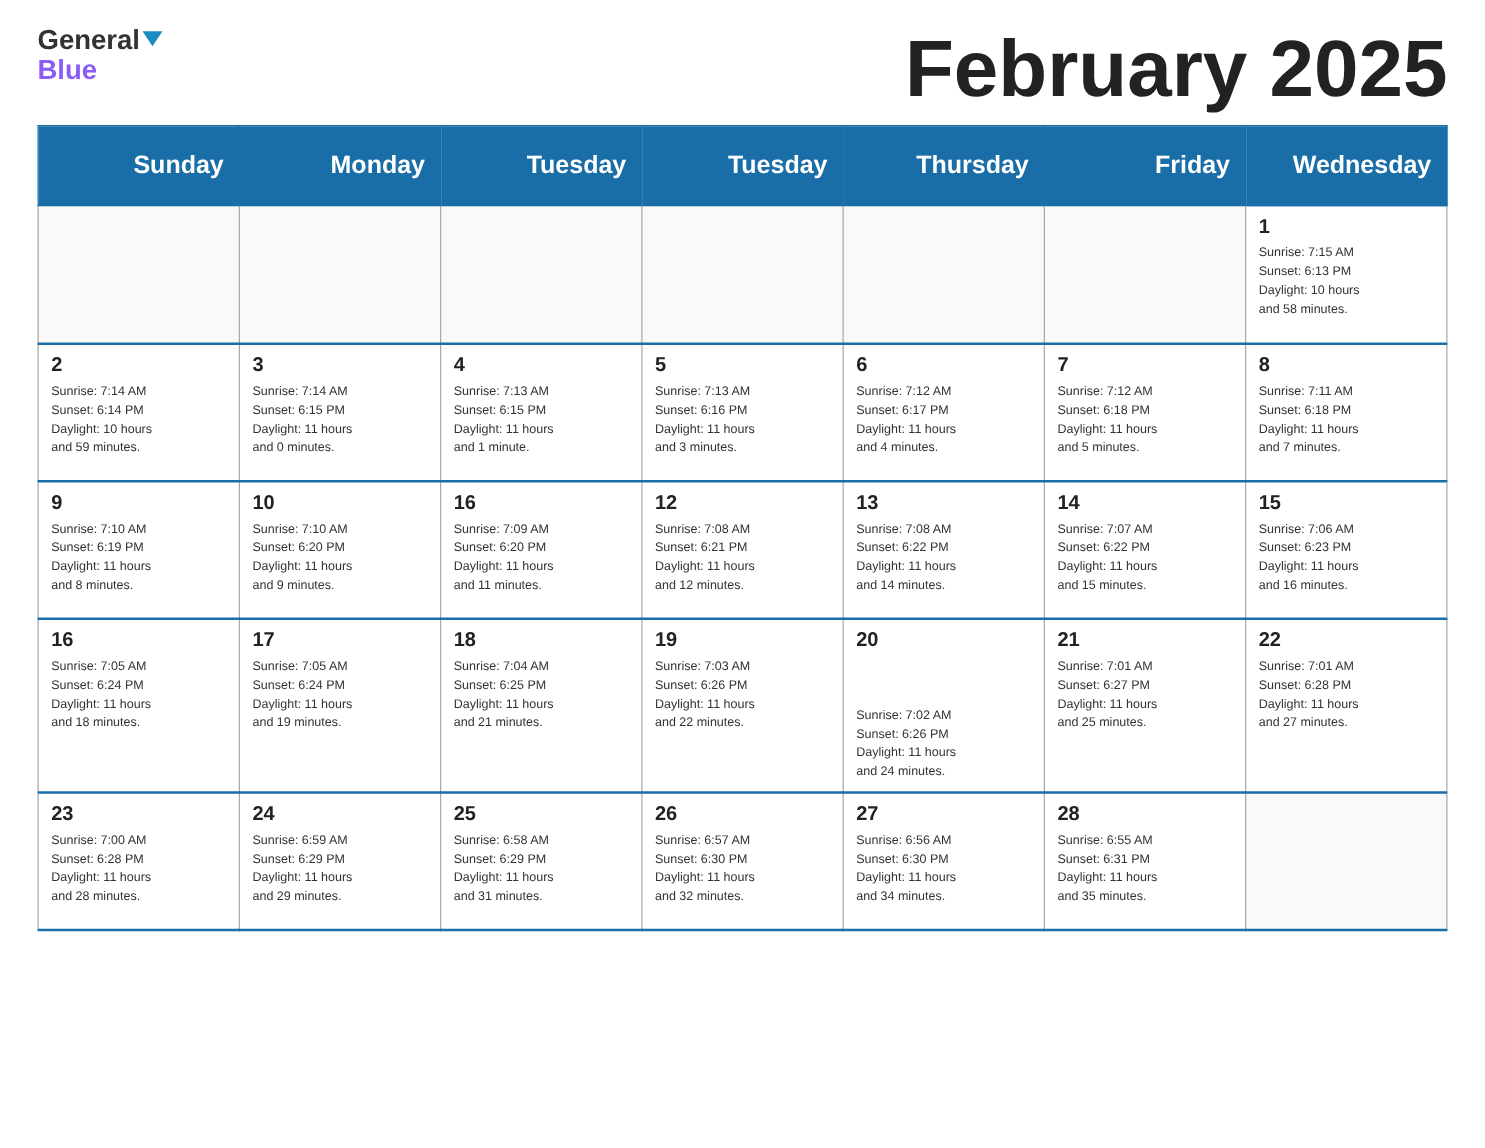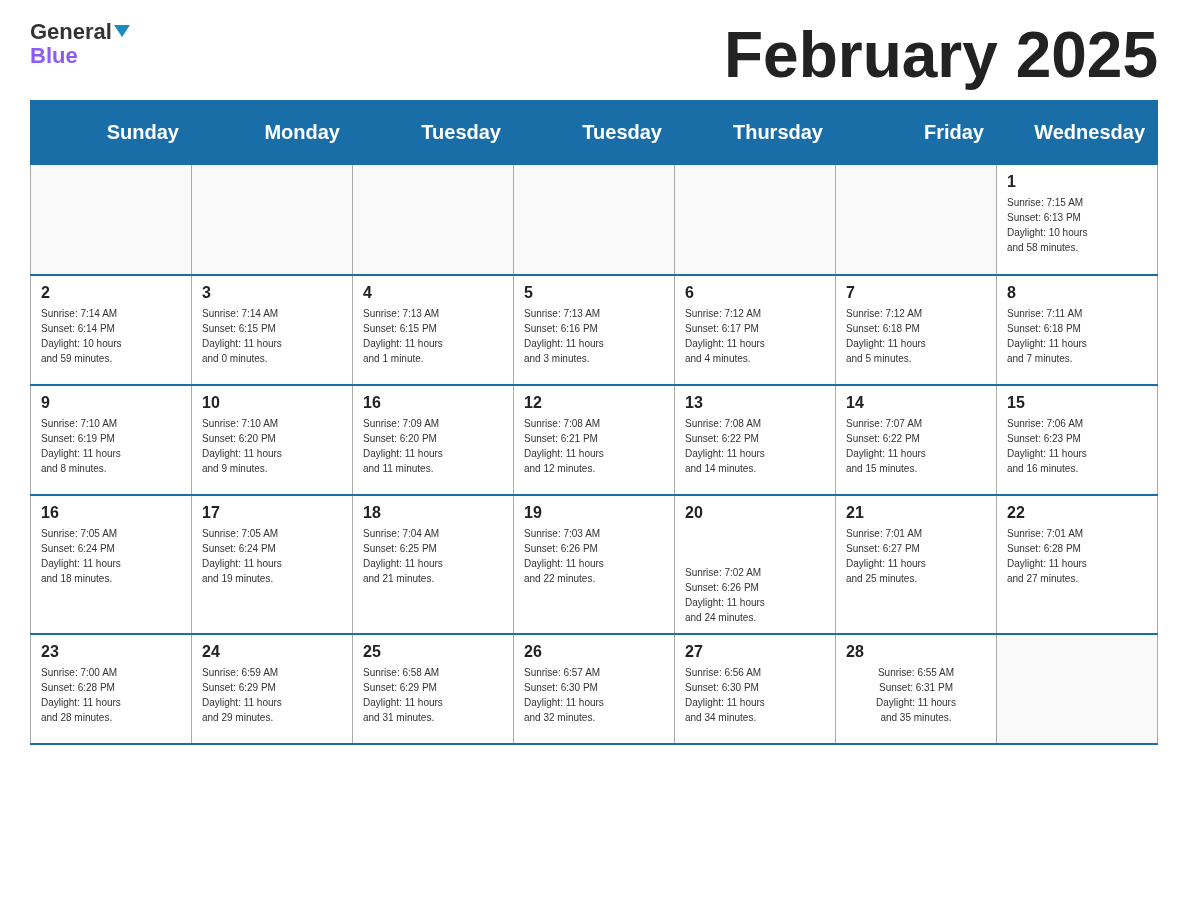--- a/index.html
+++ b/index.html
@@ -323,21 +323,21 @@
         </td>
         <td>
           <div class="day-number">27</div>
           <div class="day-info" style="white-space: pre-line;">Sunrise: 6:56 AM
 Sunset: 6:30 PM
 Daylight: 11 hours
 and 34 minutes.</div>
         </td>
         <td>
           <div class="day-number">28</div>
-          <div class="day-info" style="white-space: pre-line; text-align: center;">Sunrise: 6:55 AM
+          <div class="day-info" style="white-space: pre-line;">Sunrise: 6:55 AM
 Sunset: 6:31 PM
 Daylight: 11 hours
 and 35 minutes.</div>
         </td>
         <td class="empty-cell"></td>
       </tr>
     </tbody>
 </table>
 
 </body></html>

